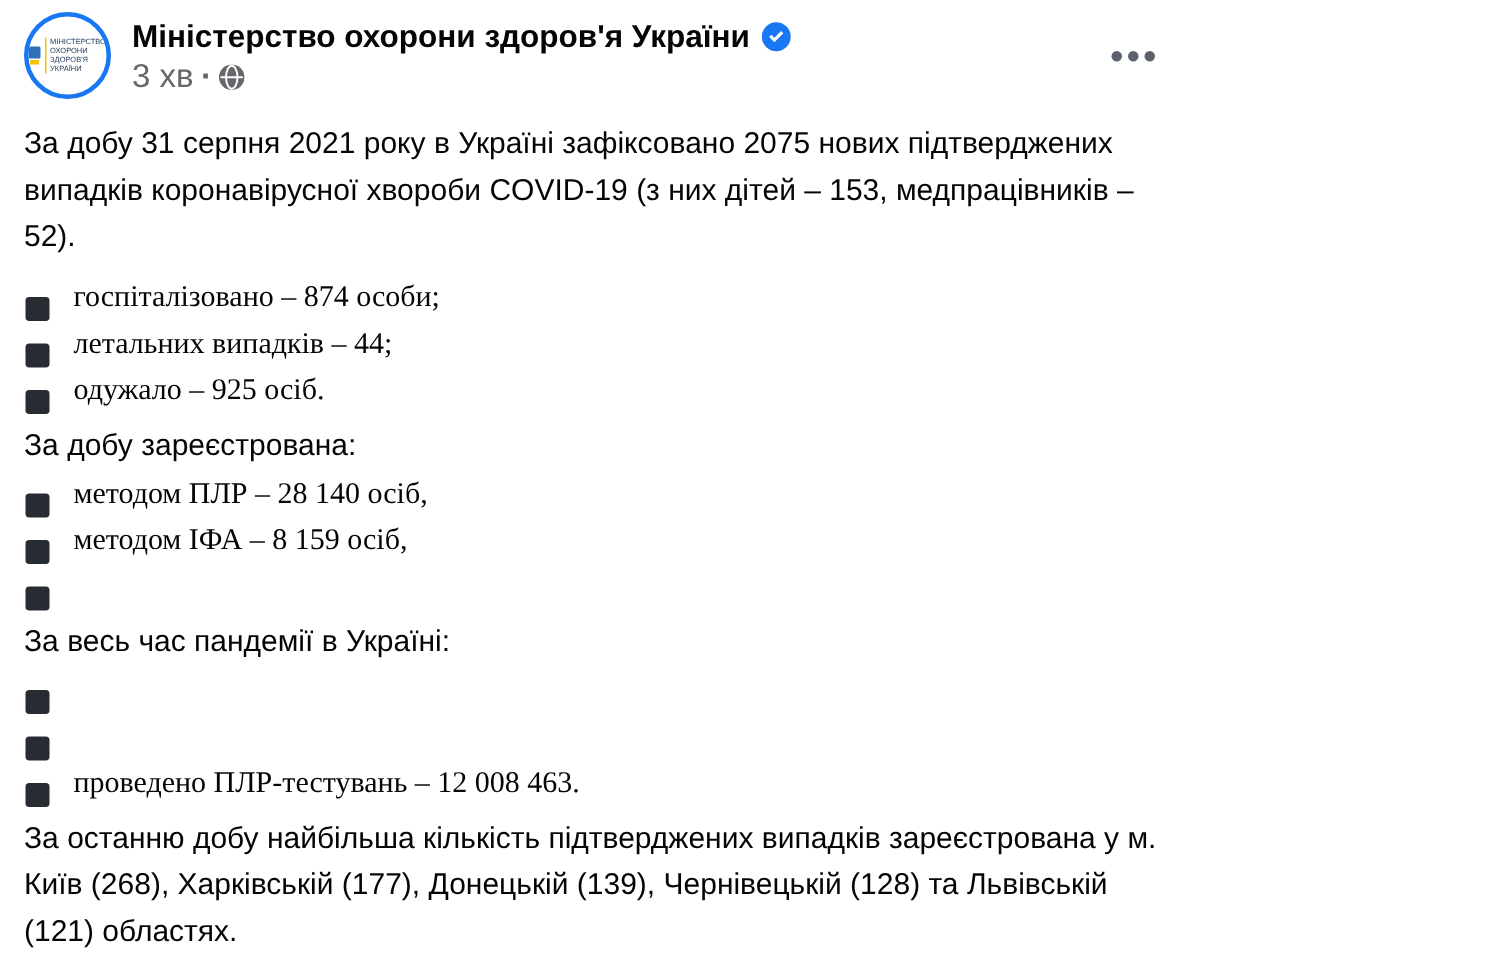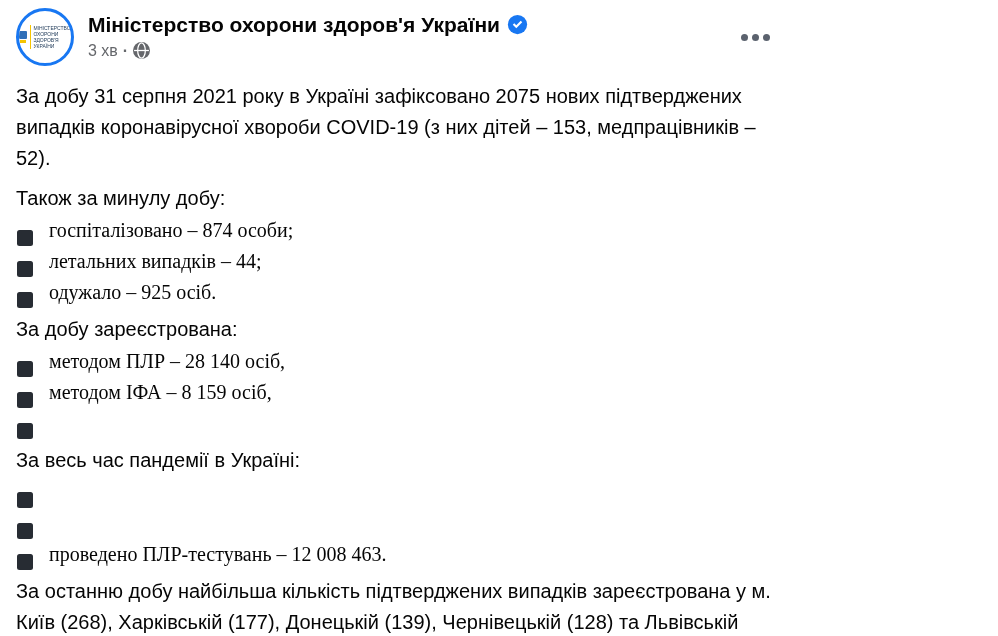--- a/index.html
+++ b/index.html
@@ -46,24 +46,24 @@
   .page-name-row { display: flex; align-items: center; gap: 7px; }
   .page-name {
     font-size: 21px;
     font-weight: 700;
     color: #050505;
     line-height: 27px;
     cursor: pointer;
   }
   .verified { width: 21px; height: 21px; flex: 0 0 auto; }
   .meta-row {
-    display: flex; align-items: flex-start; gap: 5px;
+    display: flex; align-items: center; gap: 5px;
     margin-top: 3px;
     color: #65676B;
-    font-size: 16px;
+    font-size: 22px;
     line-height: 20px;
   }
   .meta-row .timestamp { cursor: pointer; }
   .meta-row .sep { font-weight: 700; }
   .globe { width: 17px; height: 17px; margin-top: 1px; }
 
   .menu-dots {
     position: absolute;
     top: 28px; right: 24px;
     display: flex; gap: 4px;
@@ -143,21 +143,20 @@
     <div class="menu-dots">
       <i></i>
       <i></i>
       <i></i>
     </div>
   </div>
 
   <div class="post-body">
     <p class="para">За добу 31 серпня 2021 року в Україні зафіксовано 2075 нових підтверджених випадків коронавірусної хвороби COVID-19 (з них дітей – 153, медпрацівників – 52).</p>
 
-    <p class="list-head">Також за минулу добу:</p>
     <div class="bullet-list">
       <div class="bullet-line">
         <span class="sq"></span>
         <span>госпіталізовано – 874 особи;</span>
       </div>
       <div class="bullet-line">
         <span class="sq"></span>
         <span>летальних випадків – 44;</span>
       </div>
       <div class="bullet-line">

